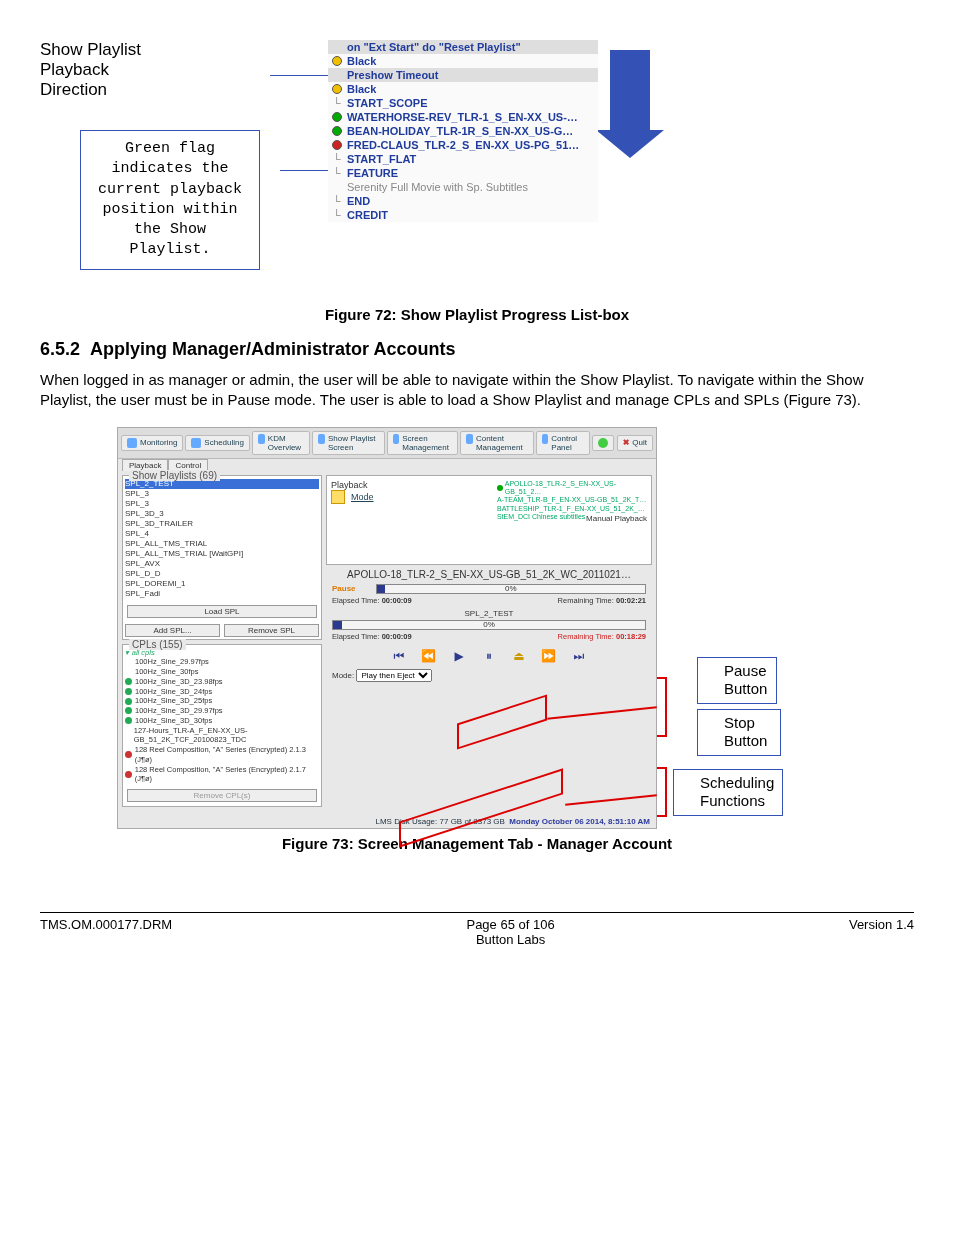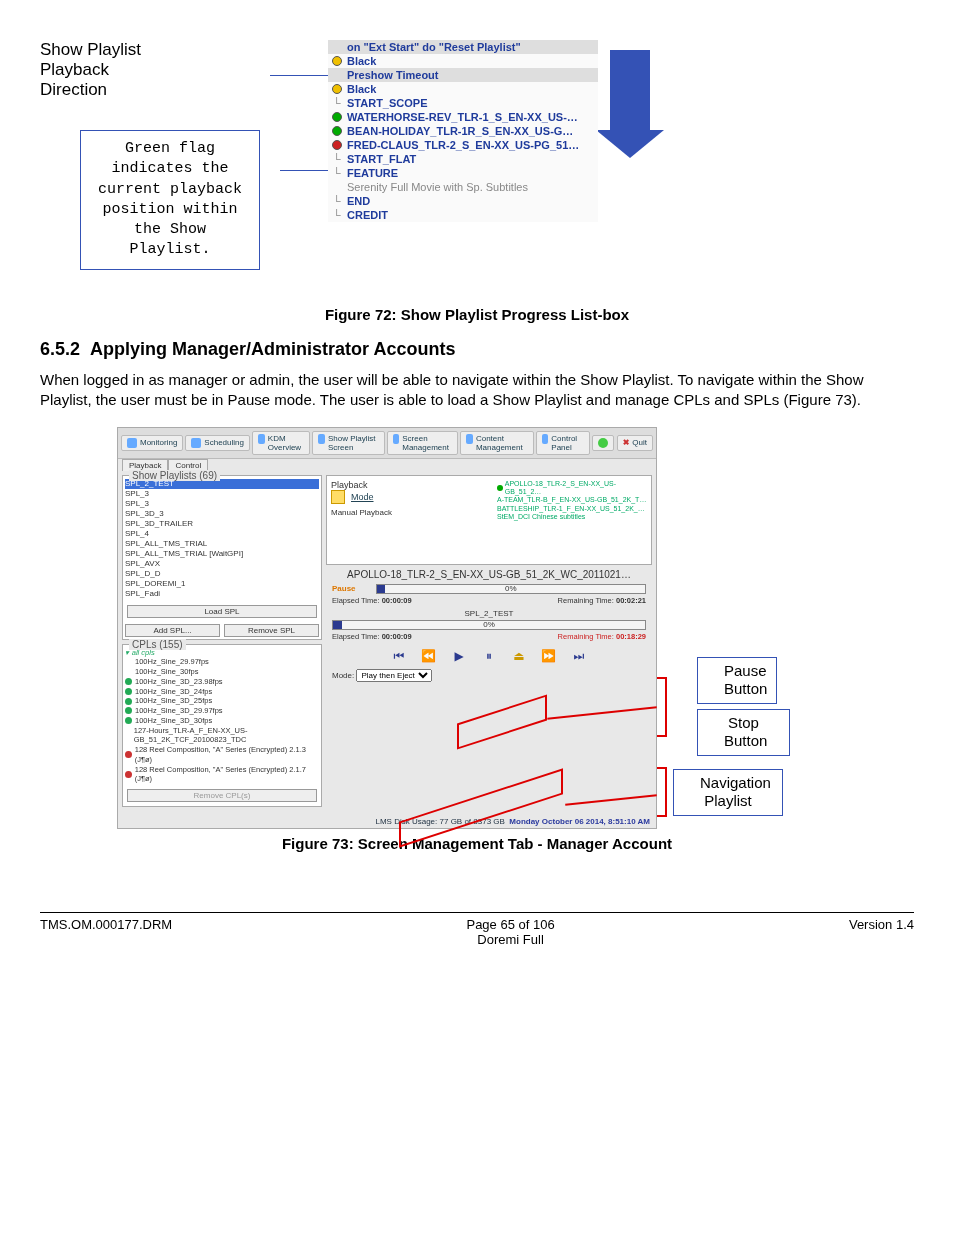--- a/index.html
+++ b/index.html
@@ -304,21 +304,21 @@
         </div>
       </div>
 
       <div class="rightcol">
         <div class="playback-group">
           <span class="gtitle">Playback</span>
           <div class="mode-row">
             <span class="mode-ico"></span>
             <span style="text-decoration:underline;color:#245">Mode</span>
           </div>
-          <div style="margin-top:4px;font-size:8px;">Manual Playback</div>
+          <div style="margin-top:10px;font-size:8px;text-align:right;">Manual Playback</div>
           <div class="pb-right-list" id="pb-right-list">
               <div class="first">
                 <span class="gdot"></span>
                 <span>APOLLO-18_TLR-2_S_EN-XX_US-GB_51_2…</span>
               </div>
               <div>A-TEAM_TLR-B_F_EN-XX_US-GB_51_2K_T…</div>
               <div>BATTLESHIP_TLR-1_F_EN-XX_US_51_2K_…</div>
               <div>StEM_DCI Chinese subtitles</div>
             </div>
         </div>
@@ -371,26 +371,26 @@
   </div>
 
   <div class="red-parallelogram rp-stop" style="left:340px; top:282px;"></div>
   <div class="red-parallelogram rp-nav" style="left:282px; top:368px;"></div>
   <div class="red-line" style="left:430px; top:285px; width:110px; transform:rotate(-6deg);"></div>
   <div class="red-line" style="left:448px; top:372px; width:92px; transform:rotate(-6deg);"></div>
   <div class="red-brace" style="left:540px; top:250px; height:60px;"></div>
   <div class="red-brace" style="left:540px; top:340px; height:50px;"></div>
 
   <div class="side-label" style="left:580px; top:230px; width:80px;">Pause Button</div>
-  <div class="side-label" style="left:580px; top:282px; width:93px;">Stop Button</div>
-  <div class="side-label" style="left:556px; top:342px; width:110px;">Navigation Playlist</div>
+  <div class="side-label" style="left:580px; top:282px; width:84px;">Stop Button</div>
+  <div class="side-label" style="left:556px; top:342px; width:110px;">Scheduling Functions</div>
 </div>
 <div class="fig-caption">Figure 73: Screen Management Tab - Manager Account</div>
 
 <div class="footer-rule">
   <div class="footer-row">
     <span>TMS.OM.000177.DRM</span>
     <span class="footer-center">
-      <span>Page 65 of 106</span><br><span>Doremi Full</span>
+      <span>Page 65 of 106</span><br><span>Button Labs</span>
     </span>
     <span>Version 1.4</span>
   </div>
 </div>
 
 </body></html>

